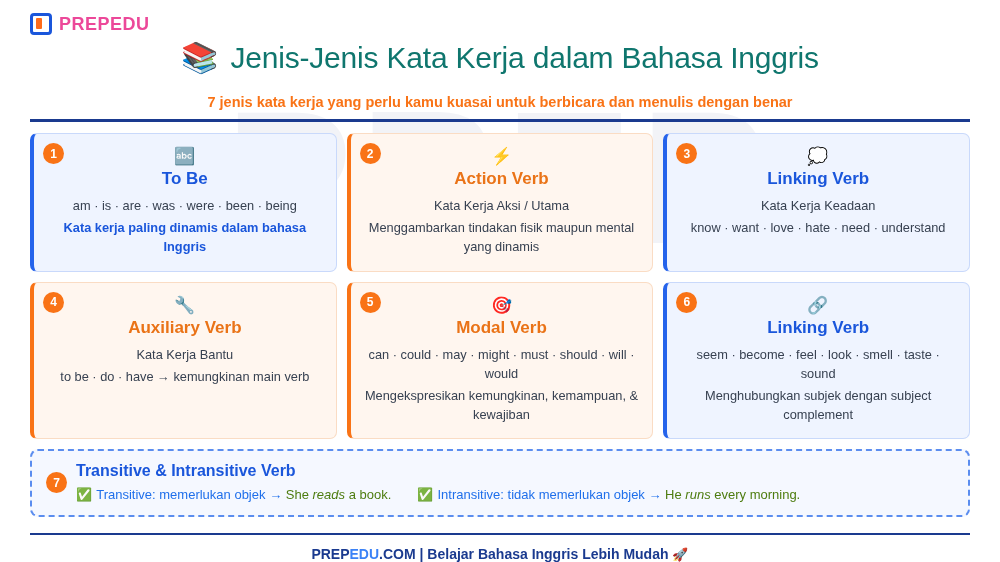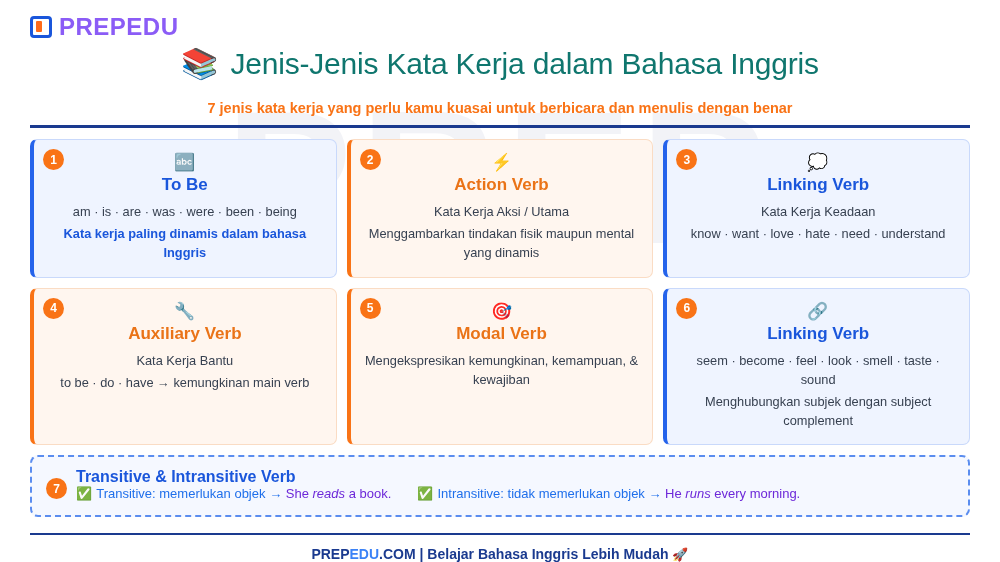--- a/index.html
+++ b/index.html
@@ -43,21 +43,21 @@
     position: relative;
     display: inline-block;
   }
   .brand-mark::after {
     content: "";
     position: absolute; left: 3px; top: 2px;
     width: 6px; height: 11px; background: #ff6b1a;
     border-radius: 1px;
   }
   .brand-text {
-    font-size: 24px; font-weight: bold; color: #8b5cf6; letter-spacing: .5px;
+    font-size: 18px; font-weight: bold; color: #ec4899; letter-spacing: .5px;
   }
   .title-row {
     display: flex; align-items: center; justify-content: center;
     gap: 12px; margin-top: 6px;
   }
   .books-icon { font-size: 30px; line-height: 1; }
   h1 {
     font-size: 30px; color: #0f766e; font-weight: normal; letter-spacing: -0.2px;
   }
   .subtitle {
@@ -104,26 +104,26 @@
     margin: 10px 30px 0 30px;
     border: 2px dashed #5b8def;
     border-radius: 8px;
     background: #f5f8ff;
     padding: 11px 14px 13px 44px;
     position: relative;
     min-height: 62px;
   }
   .wide .num { left: 14px; top: 21px; }
   .wide-title {
-    color: #1a56db; font-size: 16px; font-weight: bold; 
+    color: #1a56db; font-size: 16px; font-weight: bold; margin-bottom: 7px;
   }
   .wide-rows { display: flex; gap: 26px; justify-content: flex-start; }
   .wide-item { font-size: 13px; color: #1f6feb; }
   .wide-item .check { color: #16a34a; margin-right: 4px; }
-  .wide-item .ex { color: #6d28d9; }
+  .wide-item .ex { color: #4d7c0f; }
   .wide-item .ex i { font-style: italic; }
 
   
   .footer-rule { height: 2px; background: #1a3a8f; margin: 16px 30px 0 30px; }
   .footer {
     text-align: center; margin-top: 11px;
     font-size: 14px; font-weight: bold; color: #1a3a8f;
   }
   .footer .edu { color: #3b82f6; text-align: right; }
   .footer .rocket { font-size: 13px; }
@@ -181,20 +181,21 @@
         <div class="card-icon">🔧</div>
         <div class="card-title">Auxiliary Verb</div>
         <div class="card-line">Kata Kerja Bantu</div>
         <div class="card-line">to be · do · have  →  kemungkinan main verb</div>
       </div>
 
       <div class="card orange">
         <div class="num">5</div>
         <div class="card-icon">🎯</div>
         <div class="card-title">Modal Verb</div>
+        <div class="card-line">can · could · may · might · must · should · will · would</div>
         <div class="card-line">Mengekspresikan kemungkinan, kemampuan, &amp; kewajiban</div>
       </div>
 
       <div class="card blue">
         <div class="num">6</div>
         <div class="card-icon">🔗</div>
         <div class="card-title">Linking Verb</div>
         <div class="card-line">seem · become · feel · look · smell · taste · sound</div>
         <div class="card-line">Menghubungkan subjek dengan subject complement</div>
       </div>

